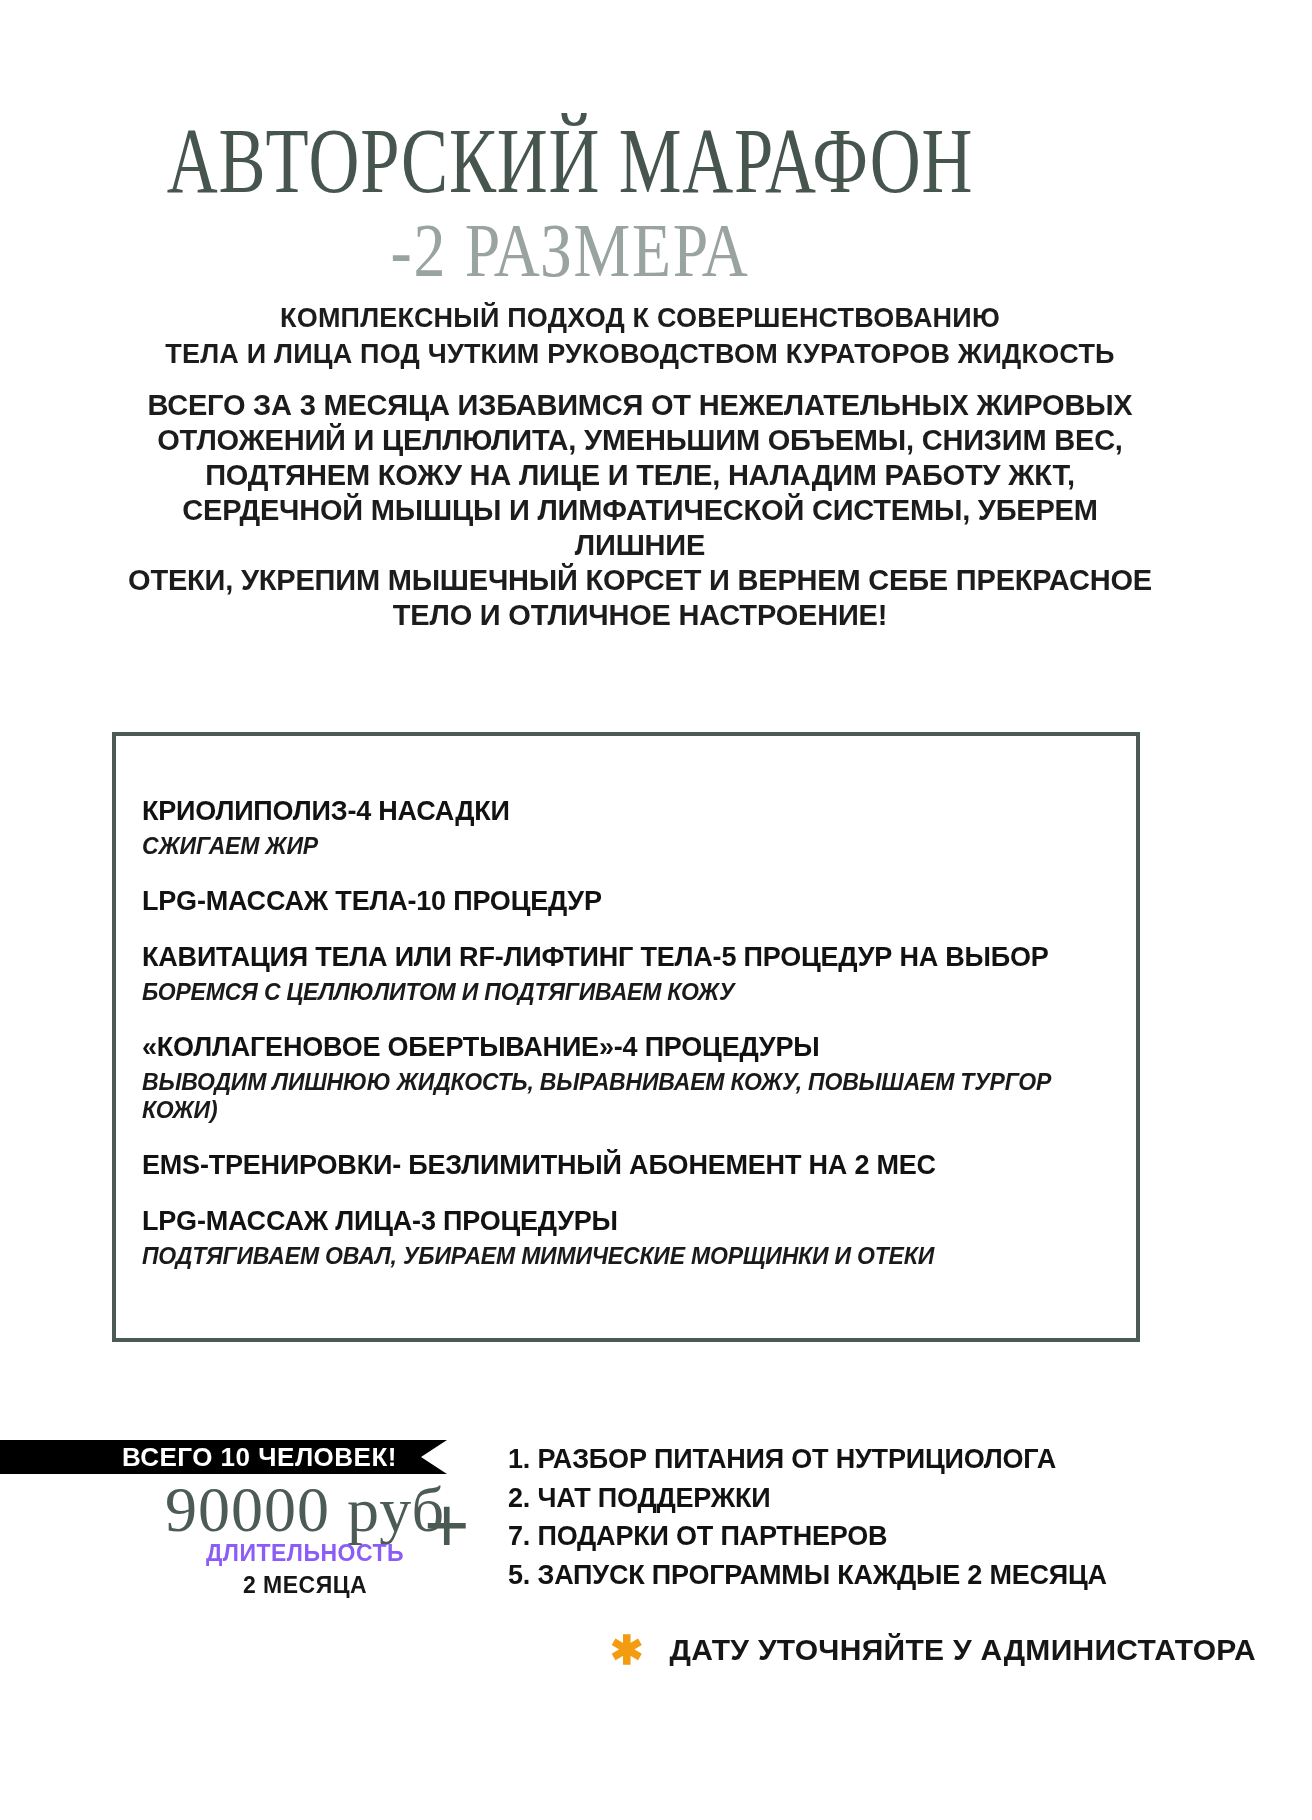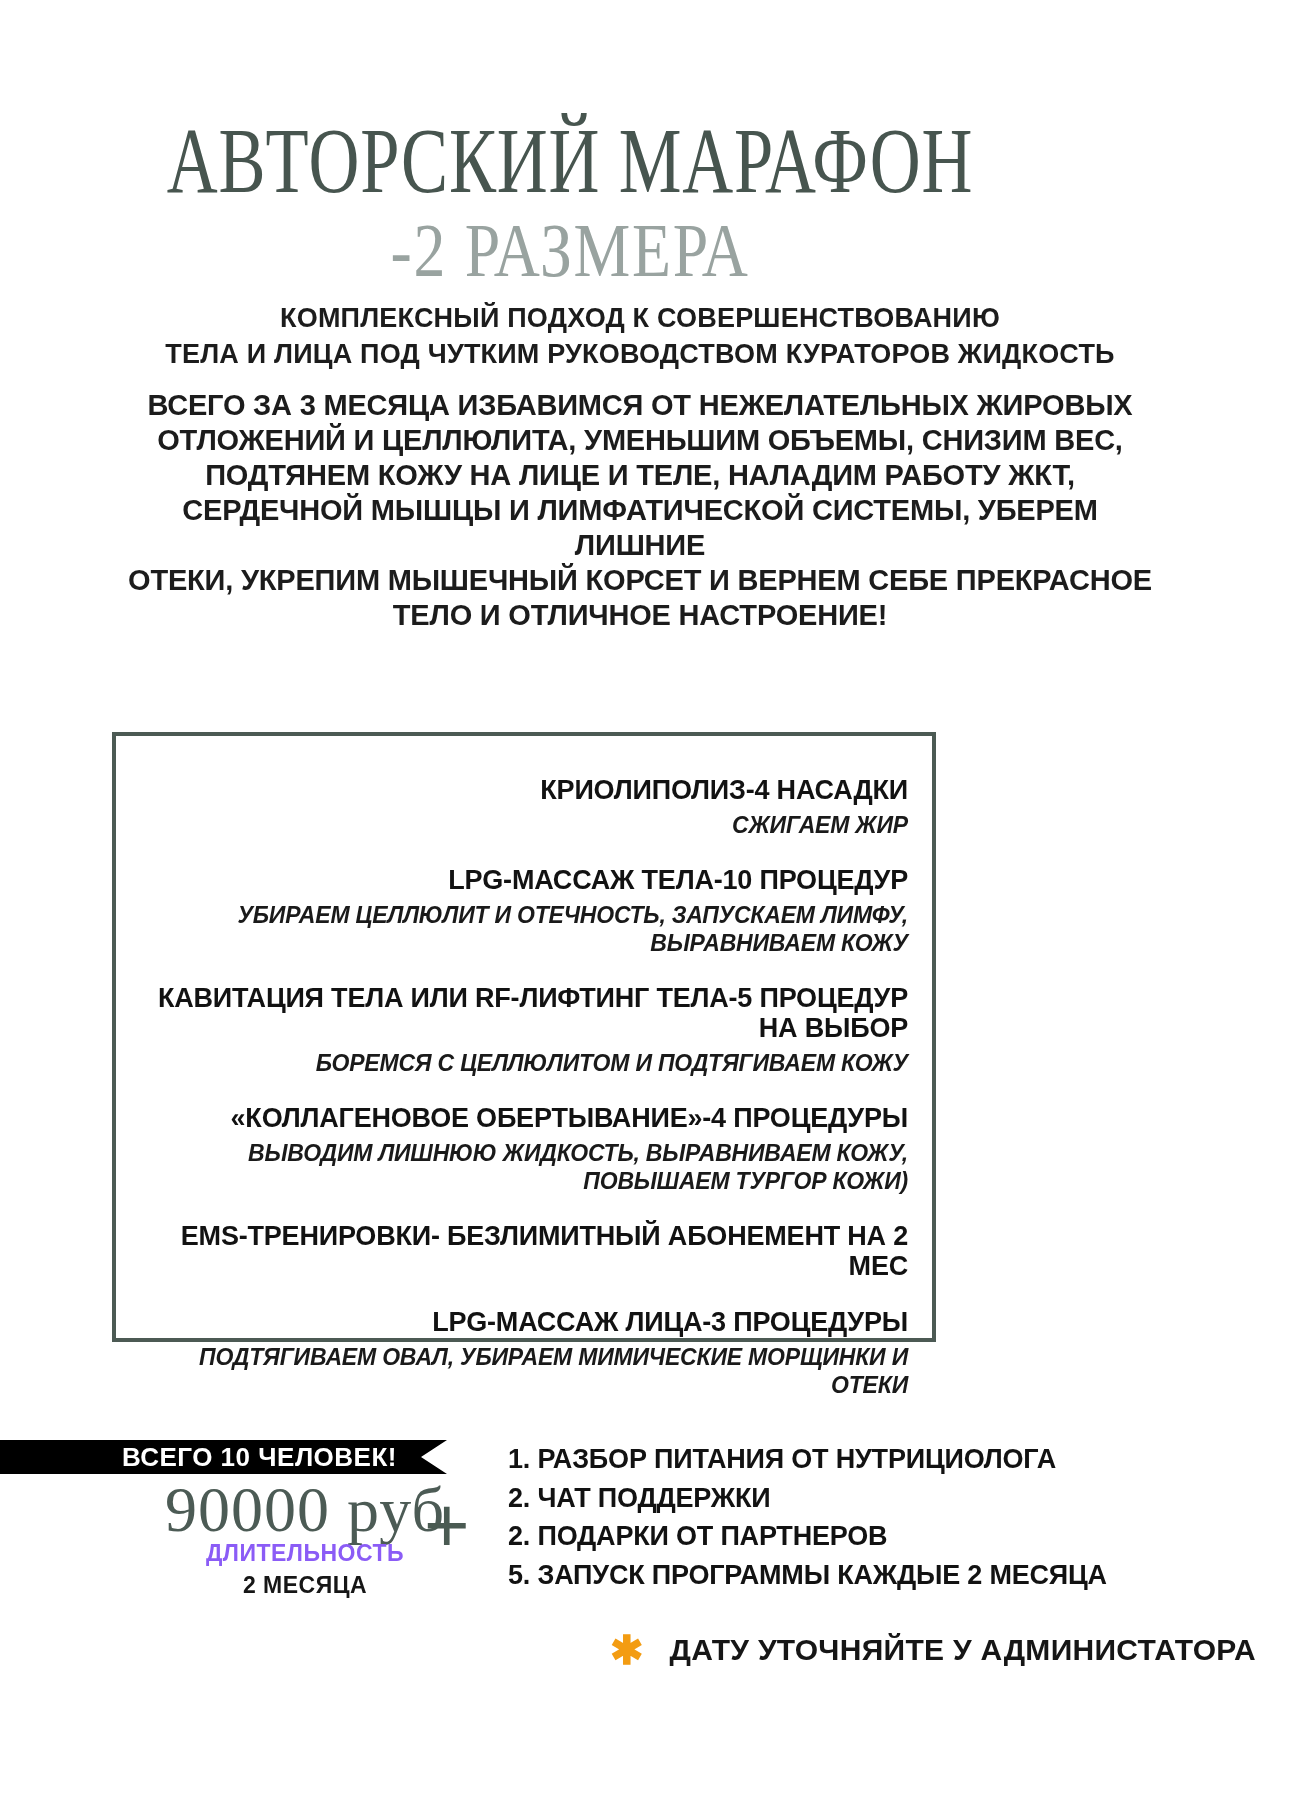--- a/index.html
+++ b/index.html
@@ -19,22 +19,22 @@
     color:#99a3a0;margin:10px 0 0 0;transform:scaleX(0.84);transform-origin:50% 0;
     letter-spacing:2px;white-space:nowrap;
   }
   
   .intro{position:absolute;left:120px;top:300px;width:1040px;text-align:center;}
   .intro p{margin:0;white-space:pre-line;font-weight:700;color:#1c1c1c;}
   .intro-p1{font-size:27px;line-height:36px;letter-spacing:0.2px;}
   .intro-p2{font-size:29px;line-height:35px;margin-top:16px !important;letter-spacing:-0.2px;}
   
   .box{
-    position:absolute;left:112px;top:732px;width:824px;height:610px;
-    border:4px solid #4c5a54;box-sizing:border-box;padding:39px 24px 0 26px;text-align:right;
+    position:absolute;left:112px;top:732px;width:1028px;height:610px;
+    border:4px solid #4c5a54;box-sizing:border-box;padding:60px 24px 0 26px;
   }
   .proc-item{margin-bottom:26px;}
   .proc-name{
     font-size:27px;font-weight:600;line-height:30px;color:#121212;letter-spacing:-0.2px;
     white-space:pre-line;
   }
   .proc-desc{
     font-size:23px;font-weight:700;font-style:italic;line-height:28px;color:#1a1a1a;
     margin-top:6px;white-space:pre-line;letter-spacing:-0.2px;
   }
@@ -83,21 +83,20 @@
 ТЕЛО И ОТЛИЧНОЕ НАСТРОЕНИЕ!</p>
 </div>
 
 <div class="box">
   <div class="proc-item">
     <div class="proc-name">КРИОЛИПОЛИЗ-4 НАСАДКИ</div>
     <div class="proc-desc">СЖИГАЕМ ЖИР</div>
   </div>
   <div class="proc-item">
     <div class="proc-name">LPG-МАССАЖ ТЕЛА-10 ПРОЦЕДУР</div>
-    <div class="proc-desc">УБИРАЕМ ЦЕЛЛЮЛИТ И ОТЕЧНОСТЬ, ЗАПУСКАЕМ ЛИМФУ, ВЫРАВНИВАЕМ КОЖУ</div>
   </div>
   <div class="proc-item">
     <div class="proc-name">КАВИТАЦИЯ ТЕЛА ИЛИ RF-ЛИФТИНГ ТЕЛА-5 ПРОЦЕДУР НА ВЫБОР</div>
     <div class="proc-desc">БОРЕМСЯ С ЦЕЛЛЮЛИТОМ И ПОДТЯГИВАЕМ КОЖУ</div>
   </div>
   <div class="proc-item">
     <div class="proc-name">«КОЛЛАГЕНОВОЕ ОБЕРТЫВАНИЕ»-4 ПРОЦЕДУРЫ</div>
     <div class="proc-desc">ВЫВОДИМ ЛИШНЮЮ ЖИДКОСТЬ, ВЫРАВНИВАЕМ КОЖУ, ПОВЫШАЕМ ТУРГОР КОЖИ)</div>
   </div>
   <div class="proc-item">
@@ -115,20 +114,20 @@
   <div class="price">90000 руб</div>
   <div class="duration-label">ДЛИТЕЛЬНОСТЬ</div>
   <div class="duration-value">2 МЕСЯЦА</div>
 </div>
 
 <div class="plus-icon">+</div>
 
 <div class="bonus-list">
   <div class="bonus-item">1. РАЗБОР ПИТАНИЯ ОТ НУТРИЦИОЛОГА</div>
   <div class="bonus-item">2. ЧАТ ПОДДЕРЖКИ</div>
-  <div class="bonus-item">2. ПОДАРКИ ОТ ПАРТНЕРОВ</div>
+  <div class="bonus-item">7. ПОДАРКИ ОТ ПАРТНЕРОВ</div>
   <div class="bonus-item">5. ЗАПУСК ПРОГРАММЫ КАЖДЫЕ 2 МЕСЯЦА</div>
 </div>
 
 <div class="note">
   <span class="asterisk-icon">✱</span>
   <span class="note-text">ДАТУ УТОЧНЯЙТЕ У АДМИНИСТАТОРА</span>
 </div>
 
 </body></html>

